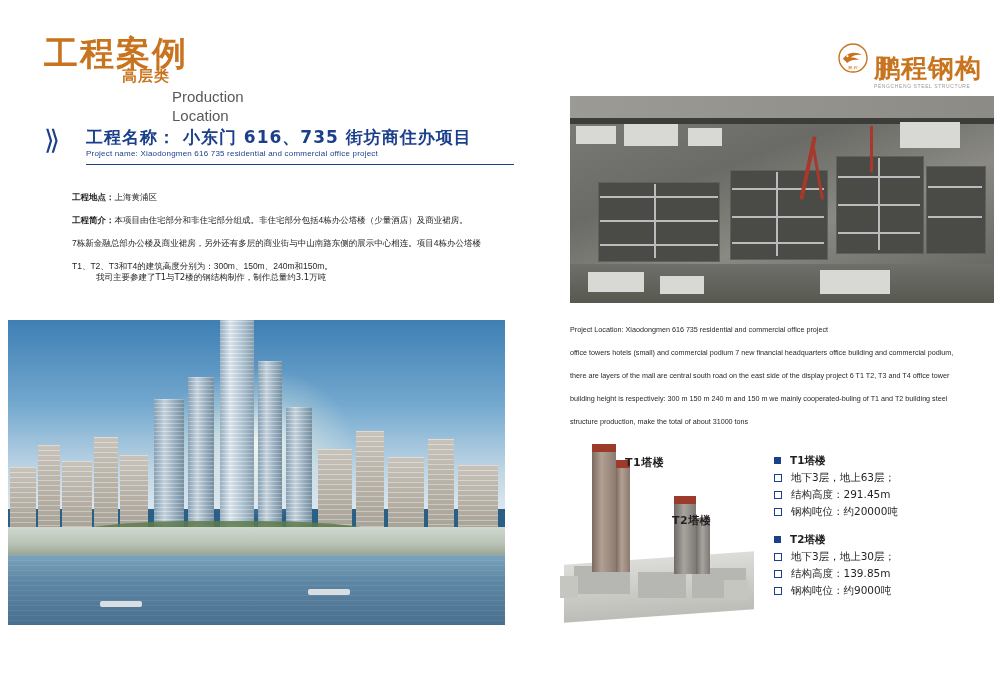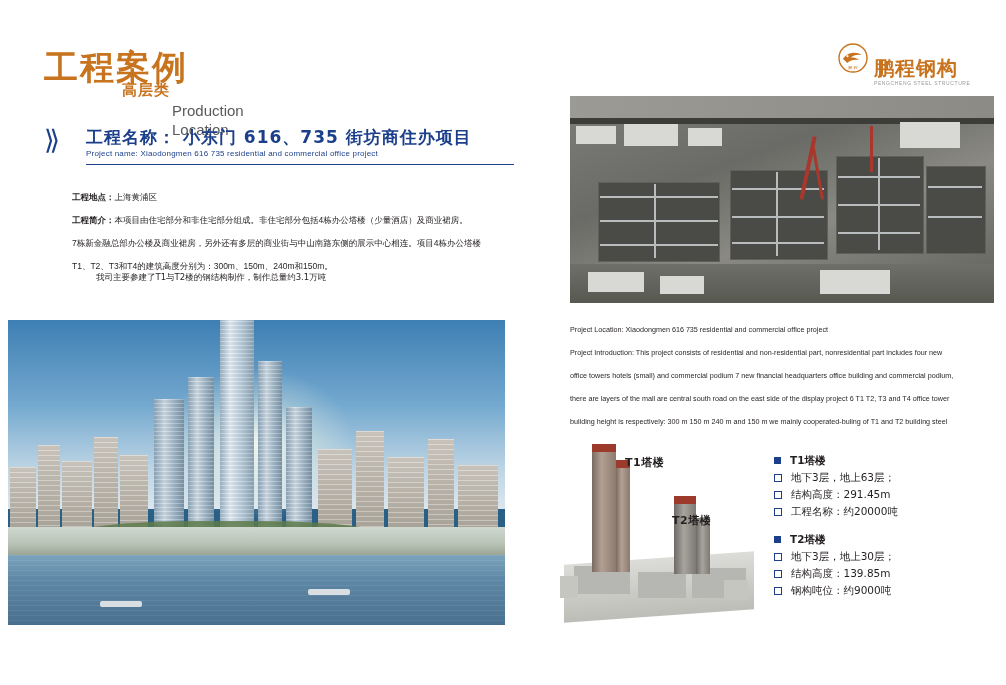--- a/index.html
+++ b/index.html
@@ -28,39 +28,39 @@
   .logo-mark {
     width: 30px;
     height: 30px;
     position: relative;
     flex: none;
     margin-right: 6px;
   }
   .logo-mark svg { display: block; }
   .logo-text { line-height: 1; }
   .logo-cn {
-    font-size: 20px;
+    font-size: 26px;
     font-weight: bold;
     color: #c8731d;
     letter-spacing: 1px;
     font-family: "DejaVu Sans", sans-serif;
     margin-top: 28px;
   }
   .logo-en {
     font-size: 5px;
     color: #9a9a9a;
     letter-spacing: 0.6px;
     margin-top: 3px;
     font-family: "Liberation Sans", sans-serif;
   }
 
   
   .title-zone {
     position: absolute;
-    top: 50px;
+    top: 36px;
     left: 44px;
     width: 330px;
     height: 60px;
   }
   .title-cn {
     position: absolute;
     top: 0;
     left: 0;
     font-size: 34px;
     font-weight: bold;
@@ -372,21 +372,20 @@
   <div class="cp-white" style="left:118px; top:32px; width:34px; height:18px;"></div>
   <div class="cp-white" style="left:330px; top:26px; width:60px; height:26px;"></div>
   <div class="cp-dark" style="left:0; top:168px; width:424px; height:39px; background:linear-gradient(180deg,#6e6f6a,#57584f);"></div>
   <div class="cp-white" style="left:18px; top:176px; width:56px; height:20px;"></div>
   <div class="cp-white" style="left:90px; top:180px; width:44px; height:18px;"></div>
   <div class="cp-white" style="left:250px; top:174px; width:70px; height:24px;"></div>
 </div>
 
 <div class="en-block">
   <p>Project Location:  Xiaodongmen 616 735 residential and commercial office project</p>
-  <p>Project Introduction:  This project consists of residential and non-residential part, nonresidential part includes four new</p>
   <p>office towers hotels (small) and commercial podium 7 new financial headquarters office building and commercial podium,</p>
   <p>there are layers of the mall are central south road on the east side of the display project 6 T1 T2, T3 and T4 office tower</p>
   <p>building height is respectively: 300 m 150 m 240 m and 150 m we mainly cooperated-buling of T1 and T2 building steel</p>
   <p>structure production, make the total of about 31000 tons</p>
 </div>
 
 <div class="render-photo">
   <div class="sky"></div>
   <div class="sun-glow"></div>
 
@@ -446,21 +445,21 @@
   <div class="spec-row">
     <span class="bullet-hollow"></span>
     <span>地下3层，地上63层；</span>
   </div>
   <div class="spec-row">
     <span class="bullet-hollow"></span>
     <span>结构高度：291.45m</span>
   </div>
   <div class="spec-row">
     <span class="bullet-hollow"></span>
-    <span>工程名称：约20000吨</span>
+    <span>钢构吨位：约20000吨</span>
   </div>
 </div>
 
 <div class="spec-group spec-g2">
   <div class="spec-row head">
     <span class="bullet-filled"></span>
     <span>T2塔楼</span>
   </div>
   <div class="spec-row">
     <span class="bullet-hollow"></span>

